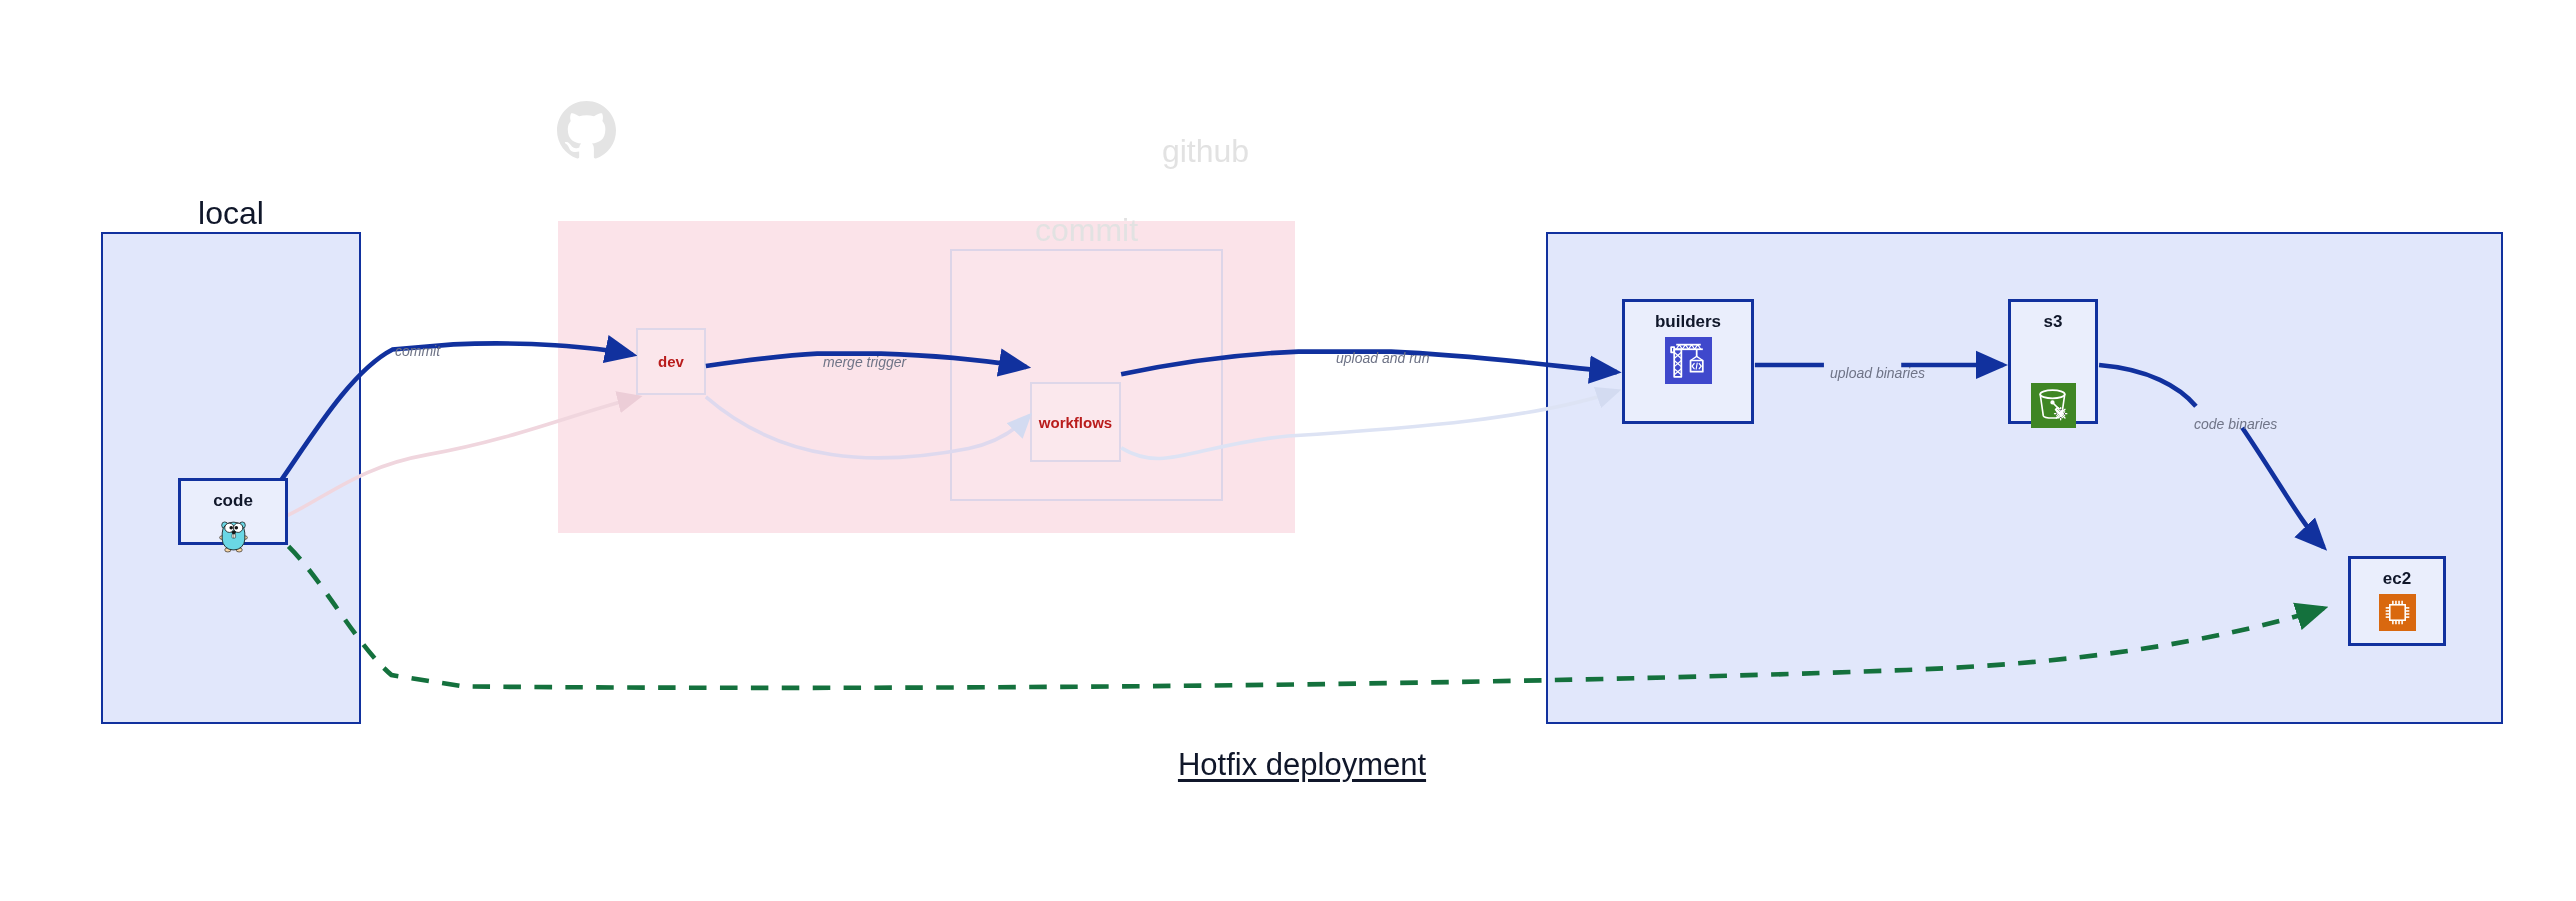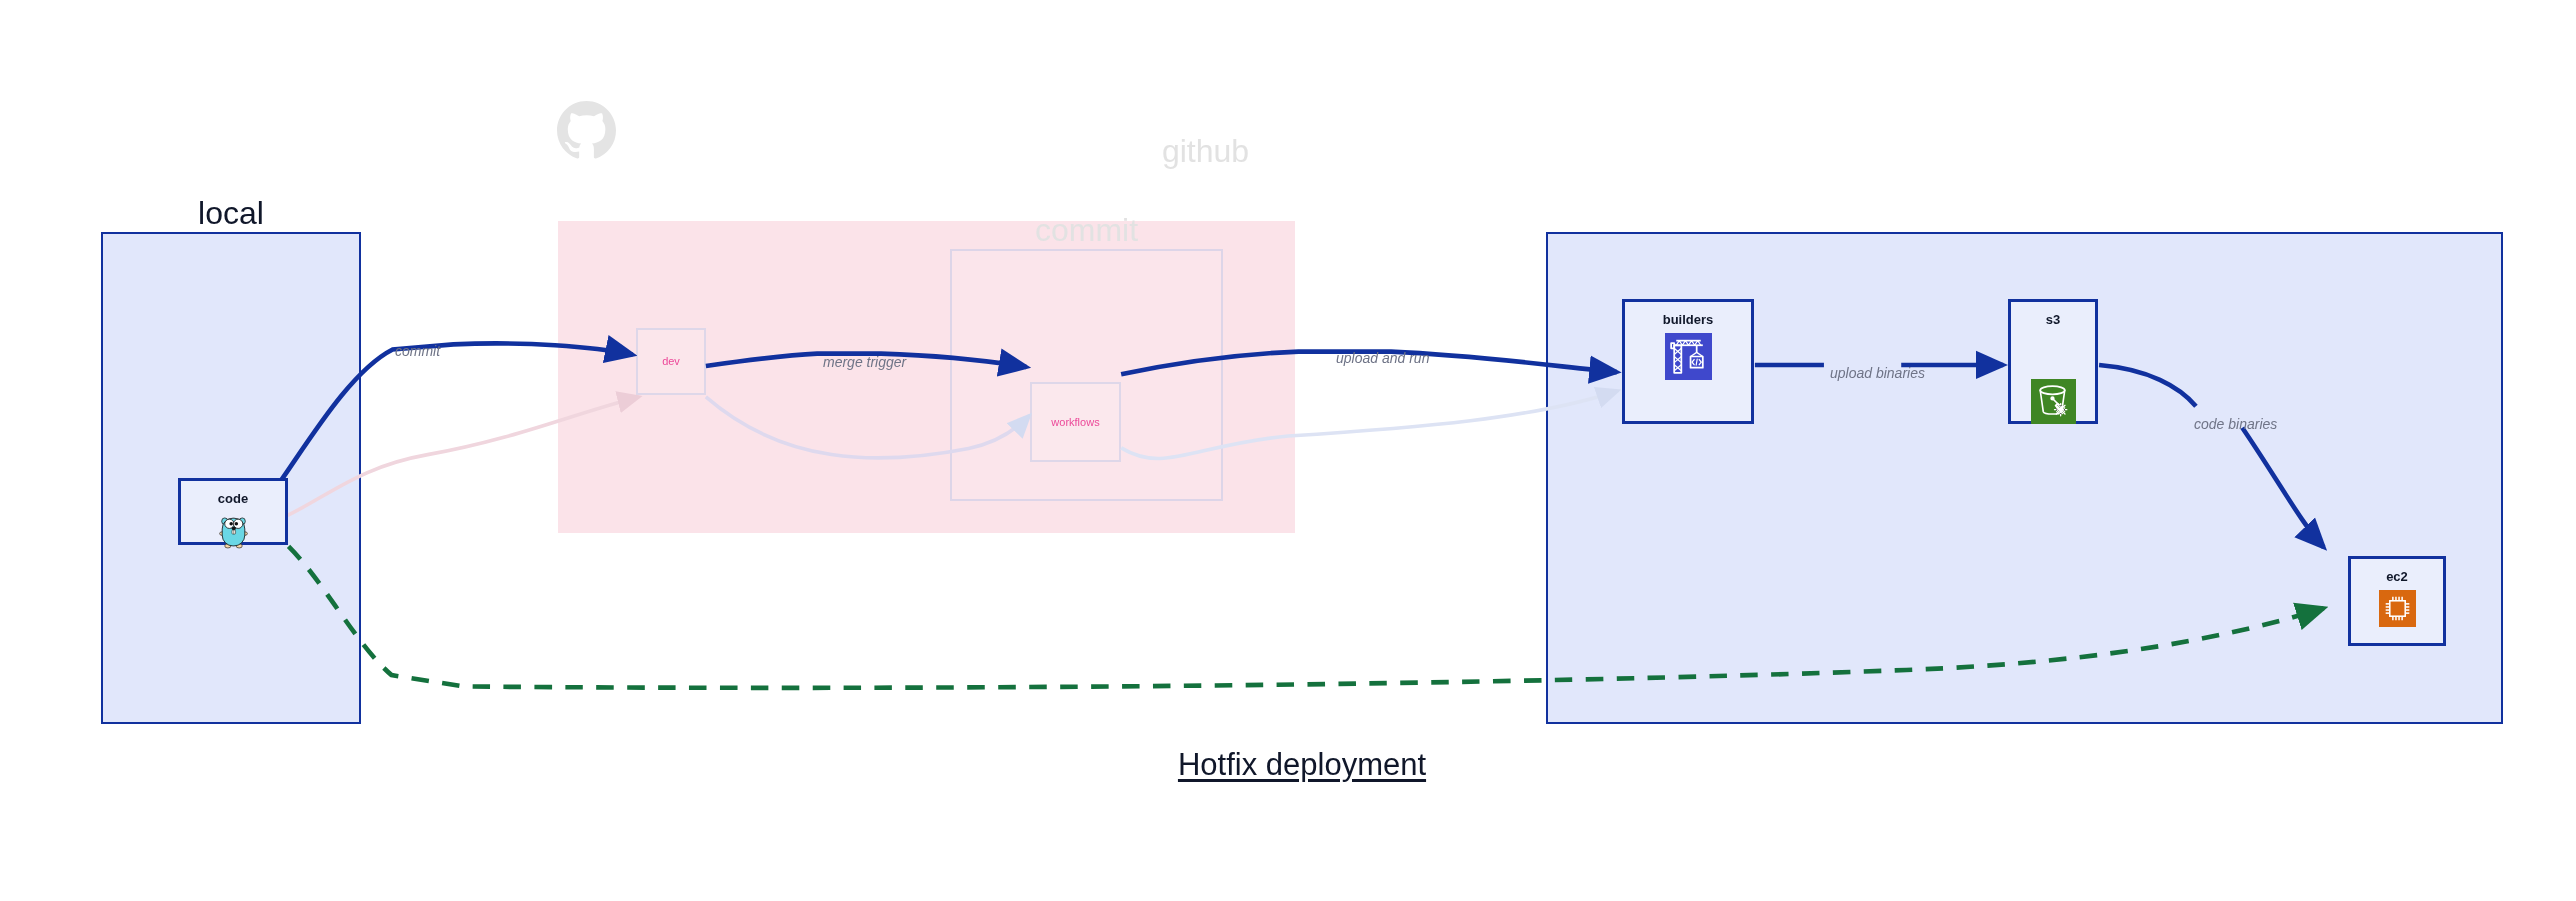--- a/index.html
+++ b/index.html
@@ -77,21 +77,21 @@
     position: absolute;
     box-sizing: border-box;
     background: #eaeefc;
     border: 3.1px solid #11319e;
     display: flex;
     flex-direction: column;
     align-items: center;
     justify-content: flex-start;
   }
   .node-label {
-    font-size: 13px;
+    font-size: 17px;
     font-weight: bold;
     color: #10172a;
     line-height: 1;
     margin-top: 11.3px;
     white-space: nowrap;
   }
   .node-icon {
     margin-top: 7.2px;
   }
 
@@ -104,23 +104,23 @@
   .ghost-node {
     position: absolute;
     box-sizing: border-box;
     background: rgba(255,255,255,0.12);
     border: 2.1px solid #ded7e9;
     display: flex;
     align-items: center;
     justify-content: center;
   }
   .ghost-label {
-    font-size: 11px;
-    font-weight: normal;
-    color: #ec4899;
+    font-size: 15px;
+    font-weight: bold;
+    color: #b91c1c;
     line-height: 1;
     white-space: nowrap;
   }
   #node-dev       { left: 636px; top: 328px; width: 70px; height: 67px; }
   #node-workflows { left: 1030px; top: 382px; width: 91px; height: 80px; }
 
   
   #github-logo {
     position: absolute;
     left: 557px; top: 101px;

